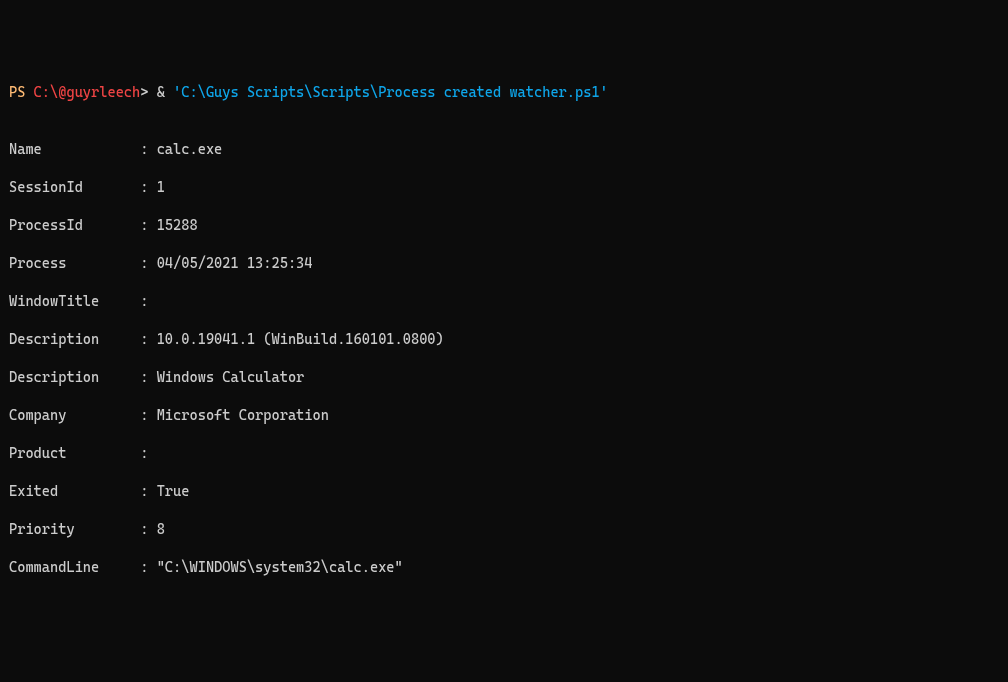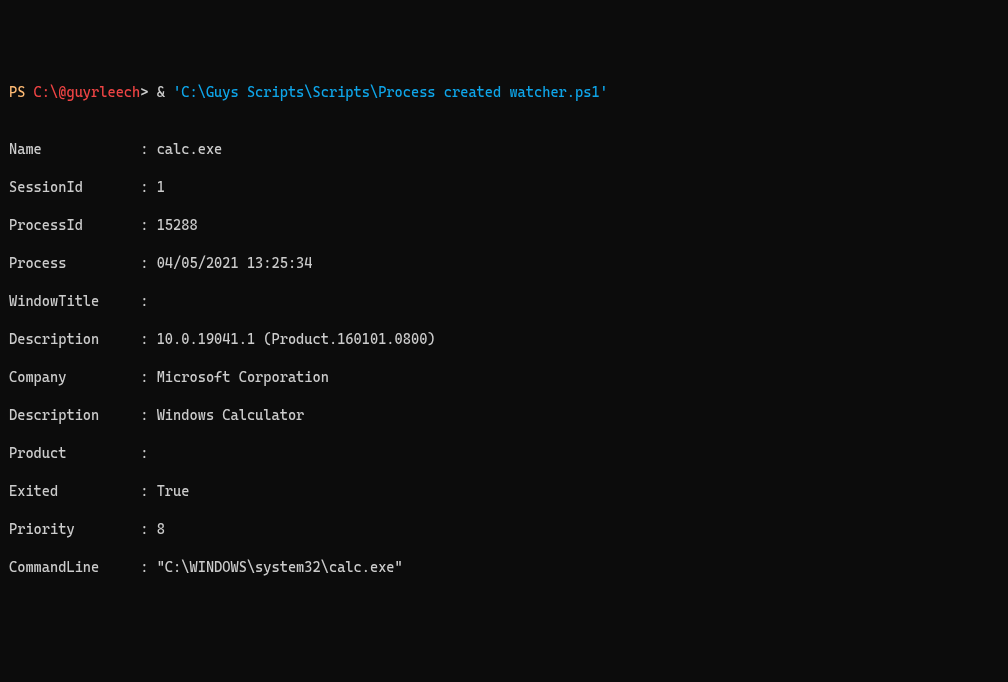--- a/index.html
+++ b/index.html
@@ -56,23 +56,23 @@
 
 
 
 <div><span class="row"><span class="prompt-ps">PS </span><span class="prompt-path">C:\@guyrleech</span><span class="prompt-bracket">&gt; </span><span class="prompt-amp">&amp; </span><span class="script-path">'C:\Guys Scripts\Scripts\Process created watcher.ps1'</span></span>
 <span class="row output"></span>
 <span class="row output"><span class="key">Name</span><span class="colon">: </span><span class="value">calc.exe</span></span>
 <span class="row output"><span class="key">SessionId</span><span class="colon">: </span><span class="value">1</span></span>
 <span class="row output"><span class="key">ProcessId</span><span class="colon">: </span><span class="value">15288</span></span>
 <span class="row output"><span class="key">Process</span><span class="colon">: </span><span class="value">04/05/2021 13:25:34</span></span>
 <span class="row output"><span class="key">WindowTitle</span><span class="colon">: </span><span class="value"></span></span>
-<span class="row output"><span class="key">Description</span><span class="colon">: </span><span class="value">10.0.19041.1 (Product.160101.0800)</span></span>
+<span class="row output"><span class="key">Description</span><span class="colon">: </span><span class="value">10.0.19041.1 (WinBuild.160101.0800)</span></span>
+<span class="row output"><span class="key">Description</span><span class="colon">: </span><span class="value">Windows Calculator</span></span>
 <span class="row output"><span class="key">Company</span><span class="colon">: </span><span class="value">Microsoft Corporation</span></span>
-<span class="row output"><span class="key">Description</span><span class="colon">: </span><span class="value">Windows Calculator</span></span>
 <span class="row output"><span class="key">Product</span><span class="colon">: </span><span class="value"></span></span>
 <span class="row output"><span class="key">Exited</span><span class="colon">: </span><span class="value">True</span></span>
 <span class="row output"><span class="key">Priority</span><span class="colon">: </span><span class="value">8</span></span>
 <span class="row output"><span class="key">CommandLine</span><span class="colon">: </span><span class="value">"C:\WINDOWS\system32\calc.exe"</span></span>
 <span class="row output"></span>
 
 
 
 
 

